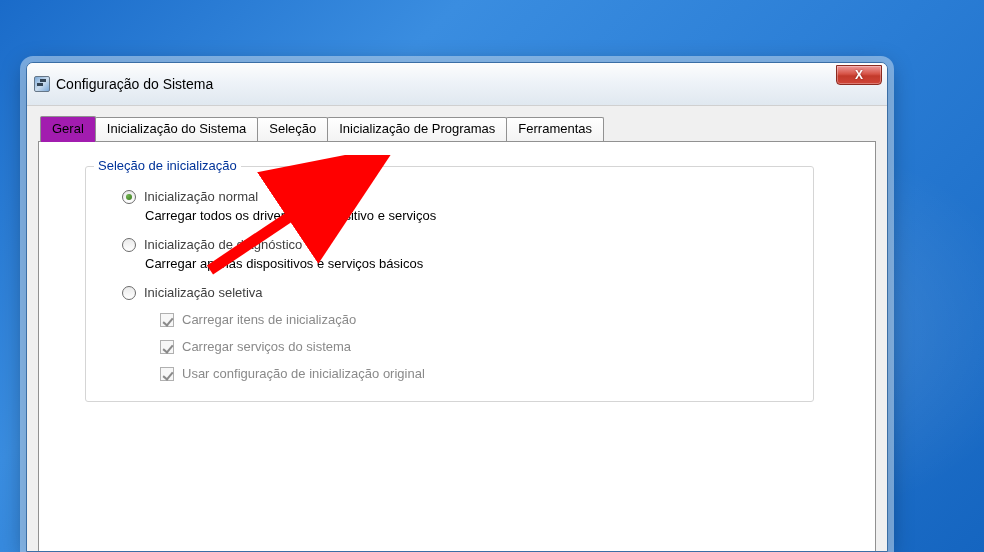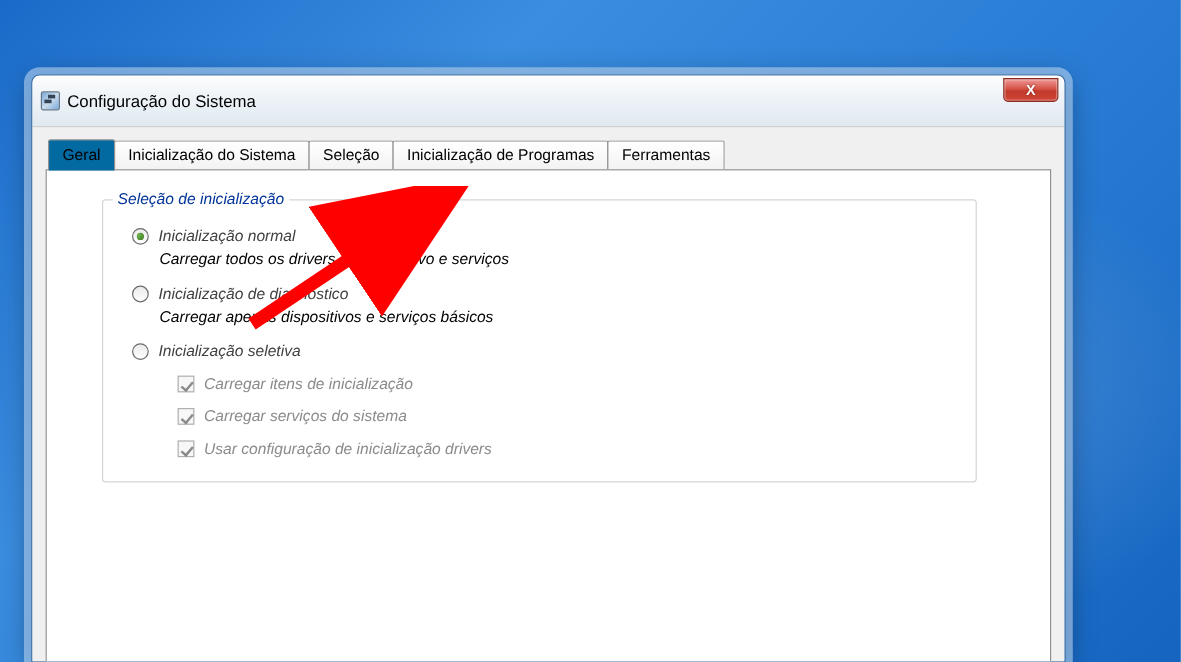--- a/index.html
+++ b/index.html
@@ -97,43 +97,42 @@
       border-bottom: none;
       background: linear-gradient(to bottom, #fff 0%, #f3f3f3 100%);
       margin-right: -1px;
       font-size: 13px;
       border-radius: 2px 2px 0 0;
       cursor: default;
       position: relative;
       line-height: 14px;
     }
     .tab.active {
-      background: #0369a1;
+      background: #a21caf;
       padding: 5px 11px 6px;
       margin-bottom: -1px;
       z-index: 3;
       margin-top: 28px;
     }
     .tab-panel {
       border: 1px solid #919191;
       background: #fff;
       height: 442px;
       padding: 18px 16px;
       position: relative;
       z-index: 1;
     }
     .fieldset {
       border: 1px solid #d5d5d5;
       border-radius: 3px;
-      padding: 16px 14px 20px;
+      padding: 16px 26px 20px;
       margin-left: 30px;
       margin-right: 45px;
       margin-top: 6px;
       position: relative;
-      font-style: italic;
     }
     .legend {
       position: absolute;
       top: -9px;
       left: 8px;
       background: #fff;
       padding: 0 4px;
       color: #003399;
       font-size: 13px;
     }
@@ -249,21 +248,21 @@
         <div class="check-row">
           <div class="checkbox checked"></div>
           <div class="check-label">Carregar itens de inicialização</div>
         </div>
         <div class="check-row">
           <div class="checkbox checked"></div>
           <div class="check-label">Carregar serviços do sistema</div>
         </div>
         <div class="check-row">
           <div class="checkbox checked"></div>
-          <div class="check-label">Usar configuração de inicialização drivers</div>
+          <div class="check-label">Usar configuração de inicialização original</div>
         </div>
       </div>
     </div>
   </div>
 </div>
 
 <svg class="arrow" width="200" height="130" viewBox="0 0 200 130">
   <defs>
     <marker id="ah" markerWidth="12" markerHeight="12" refX="9" refY="5" orient="auto">
       <polygon points="0,0 12,5 0,10" fill="#ff0000"></polygon>

